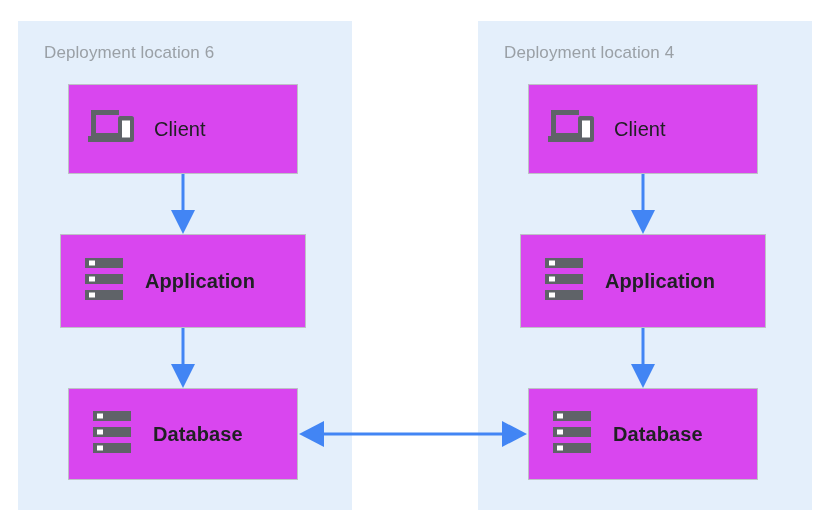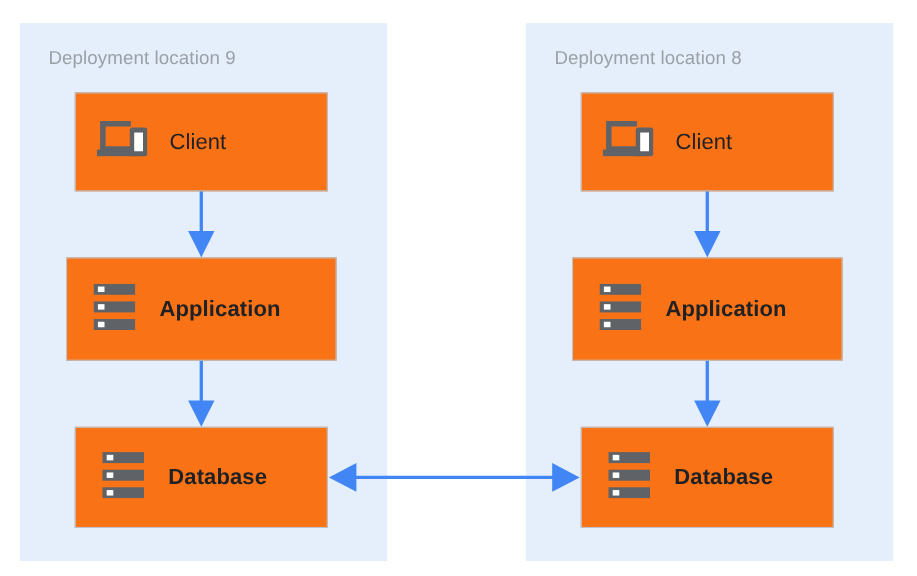--- a/index.html
+++ b/index.html
@@ -29,21 +29,21 @@
     top: 22px;
     left: 26px;
     font-size: 17px;
     line-height: 20px;
     color: #9aa0a6;
     white-space: nowrap;
     letter-spacing: 0.1px;
   }
   .node {
     position: absolute;
-    background: #f97316;
+    background: #d946ef;
     border: 1px solid #bdc1c6;
     box-sizing: border-box;
     display: flex;
     flex-direction: row;
     align-items: center;
     justify-content: flex-start;
   }
   .node-icon {
     flex: 0 0 auto;
     display: block;
@@ -69,21 +69,21 @@
     height: 524px;
     pointer-events: none;
   }
 </style>
 </head>
 <body>
 
 <div id="diagram">
 
   <div class="zone" style="left:18px; top:21px; width:334px; height:489px;">
-    <div class="zone-title">Deployment location 9</div>
+    <div class="zone-title">Deployment location 6</div>
   </div>
 
   <div class="node client" style="left:68px; top:84px; width:230px; height:90px;">
     <span class="node-icon">
       <svg width="46" height="40" viewBox="0 0 46 40" xmlns="http://www.w3.org/2000/svg">
         <path d="M3 3 h28 v5 H8 v18 h23 v5 H3 Z" fill="#5f6368"></path>
         <rect x="0" y="29" width="34" height="6" fill="#5f6368"></rect>
         <rect x="30" y="9" width="16" height="26" rx="2.5" fill="#5f6368"></rect>
         <rect x="34" y="13.5" width="8" height="17" fill="#ffffff"></rect>
       </svg>
@@ -113,21 +113,21 @@
         <rect x="0" y="16" width="38" height="10" fill="#5f6368"></rect>
         <rect x="4" y="18.5" width="6" height="5" fill="#ffffff"></rect>
         <rect x="0" y="32" width="38" height="10" fill="#5f6368"></rect>
         <rect x="4" y="34.5" width="6" height="5" fill="#ffffff"></rect>
       </svg>
     </span>
     <span class="node-label">Database</span>
   </div>
 
   <div class="zone" style="left:478px; top:21px; width:334px; height:489px;">
-    <div class="zone-title">Deployment location 8</div>
+    <div class="zone-title">Deployment location 4</div>
   </div>
 
   <div class="node client" style="left:528px; top:84px; width:230px; height:90px;">
     <span class="node-icon">
       <svg width="46" height="40" viewBox="0 0 46 40" xmlns="http://www.w3.org/2000/svg">
         <path d="M3 3 h28 v5 H8 v18 h23 v5 H3 Z" fill="#5f6368"></path>
         <rect x="0" y="29" width="34" height="6" fill="#5f6368"></rect>
         <rect x="30" y="9" width="16" height="26" rx="2.5" fill="#5f6368"></rect>
         <rect x="34" y="13.5" width="8" height="17" fill="#ffffff"></rect>
       </svg>

